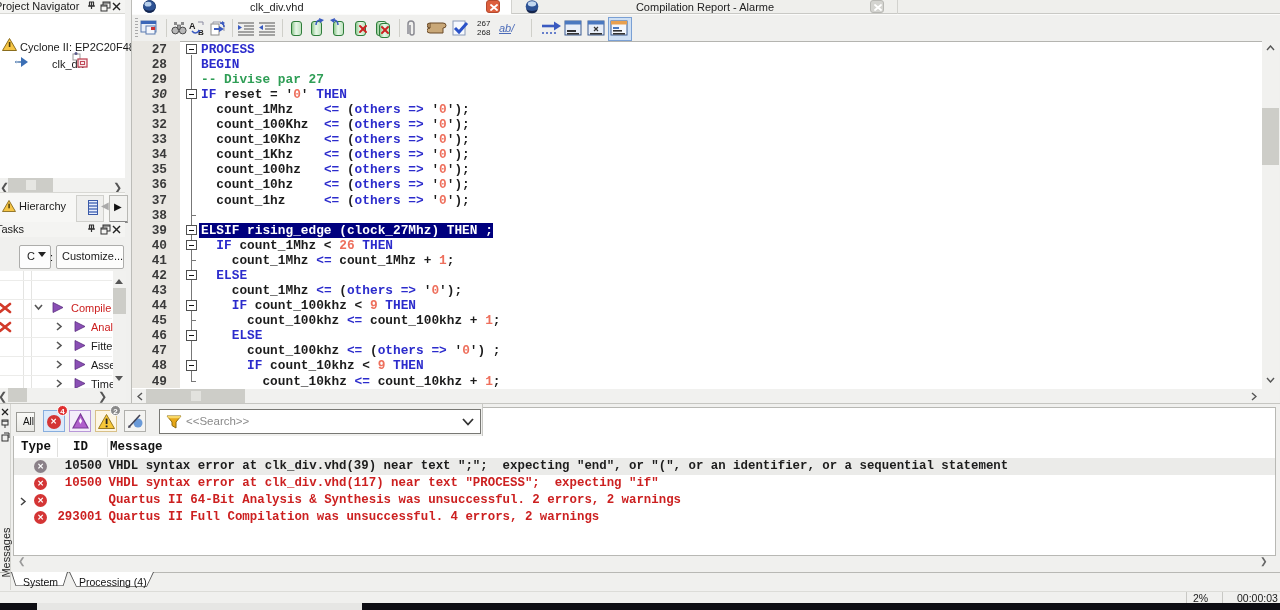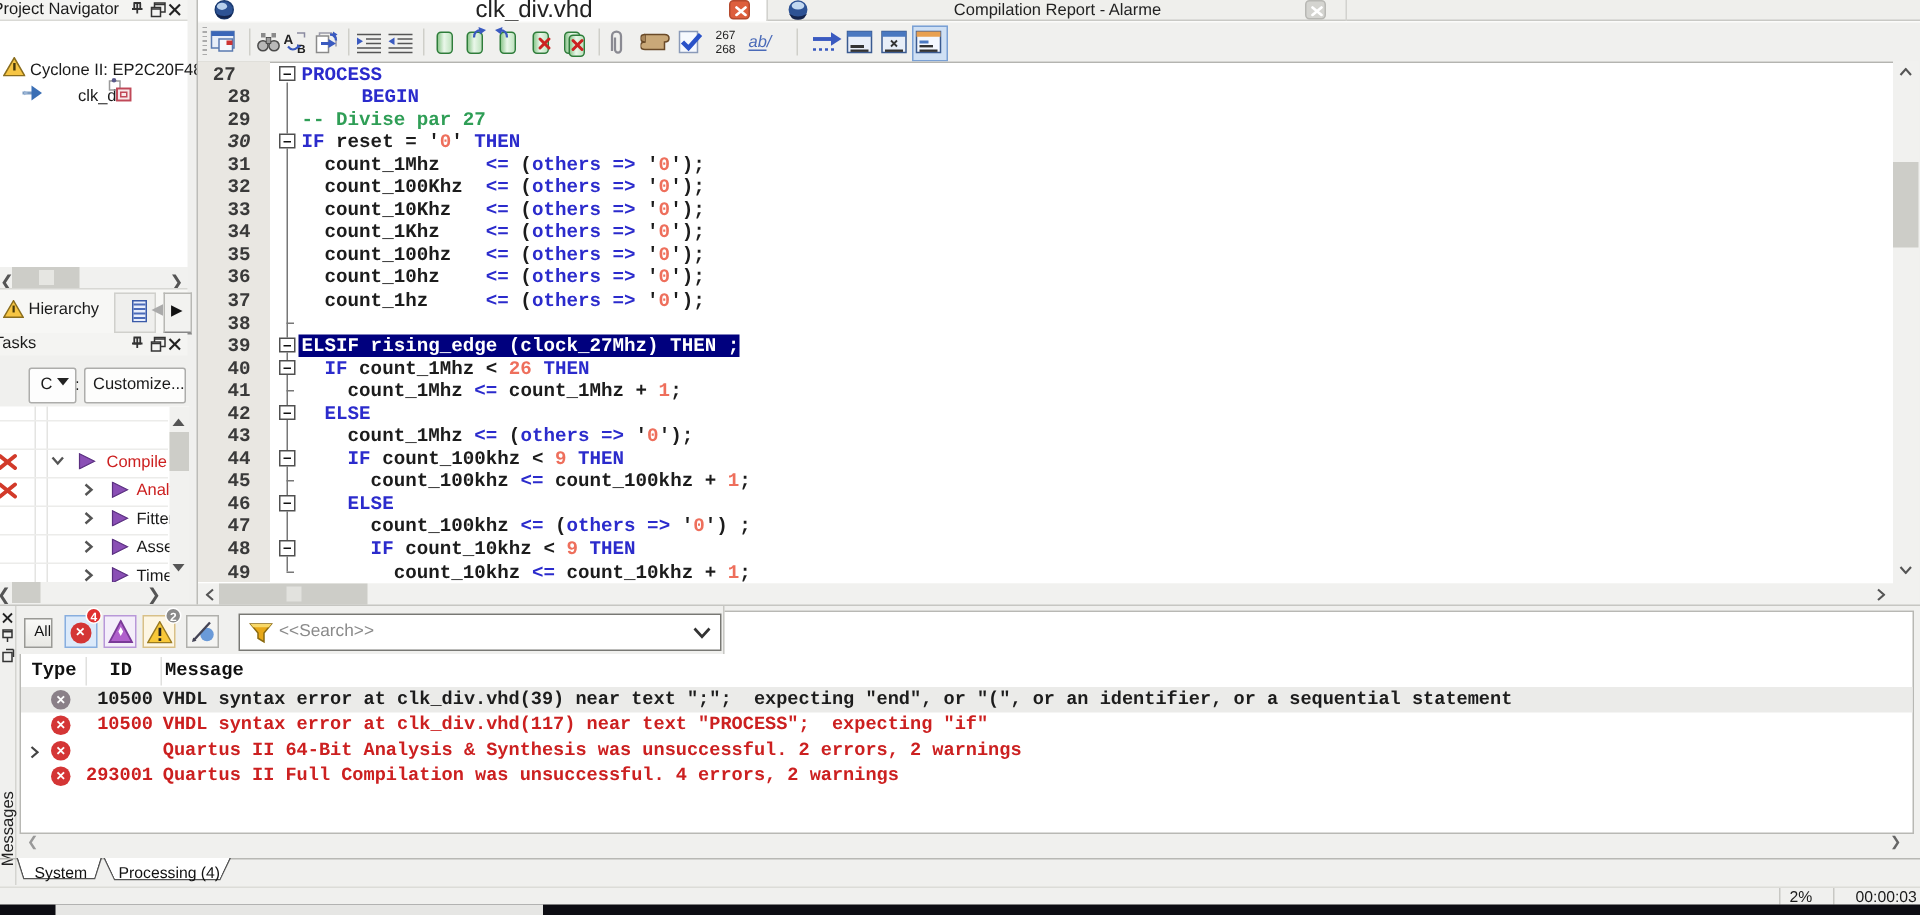--- a/index.html
+++ b/index.html
@@ -229,21 +229,21 @@
 
 <div class="abs" style="left:132px;top:0;width:1148px;height:14px;background:#efefec;border-bottom:1px solid #c9c9c5;box-sizing:border-box;"></div>
 <div class="abs" style="left:132px;top:0;width:379px;height:14px;background:#ffffff;"></div>
 
 <svg class="abs" style="left:142px;top:0px;" width="15" height="14" viewBox="0 0 15 14">
   <circle cx="7.5" cy="6.5" r="6" fill="#2d5294"></circle>
   <circle cx="7.5" cy="6.5" r="6" fill="none" stroke="#1a3a70" stroke-width="1"></circle>
   <ellipse cx="6" cy="4.2" rx="3.4" ry="2.4" fill="#b8d0ec"></ellipse>
   <path d="M2 9 q5.5 3.4 11 0 l-1.5 2.4 q-4 2 -8 0 Z" fill="#14244c"></path>
 </svg>
-<div class="abs" style="left:250px;top:0;width:145px;height:13px;line-height:14px;text-align:right;font-size:16px;color:#222;">clk_div.vhd</div>
+<div class="abs" style="left:250px;top:0;width:145px;height:13px;line-height:14px;text-align:left;font-size:11px;color:#222;">clk_div.vhd</div>
 <div class="abs" style="left:486px;top:0px;width:14px;height:13px;background:#dd5f3d;border:1px solid #b54a2e;border-radius:3px;box-sizing:border-box;">
   <svg class="abs" style="left:3px;top:3px;" width="8" height="7" viewBox="0 0 8 7">
         <g stroke="#fff" stroke-width="1.8" stroke-linecap="round">
           <line x1="1" y1="1" x2="7" y2="6"></line>
           <line x1="7" y1="1" x2="1" y2="6"></line>
         </g>
       </svg>
 </div>
 <div class="abs" style="left:511px;top:0;width:1px;height:14px;background:#d2d2ce;"></div>
 
@@ -432,25 +432,25 @@
     <rect x="1" y="1" width="16" height="3.5" fill="#e8a050"></rect>
     <rect x="3" y="7" width="6" height="2" fill="#4a78c0"></rect>
     <rect x="3" y="10" width="9" height="1.6" fill="#333"></rect>
     <rect x="3" y="13" width="12" height="1.6" fill="#333"></rect>
   </svg>
 </div>
 
 <div class="abs" style="left:132px;top:41px;width:1130px;height:347px;background:#ffffff;border-top:1px solid #b4b4b0;box-sizing:content-box;"></div>
 <div class="abs" style="left:132px;top:41px;width:48px;height:347px;background:#e9e7e2;"></div>
 <div class="abs" style="left:191px;top:55px;width:1px;height:326px;background:#777;"></div>
-<div class="ln" style="top:41.7px;text-align:center;">27</div>
+<div class="ln" style="top:41.7px;">27</div>
 <div class="fold" style="top:43.7px;"></div>
 <div class="cl" style="top:41.7px;"><span class="kw">PROCESS</span></div>
 <div class="ln" style="top:56.8px;">28</div>
-<div class="cl" style="top:56.8px;margin-left:40px;"><span class="kw">BEGIN</span></div>
+<div class="cl" style="top:56.8px;"><span class="kw">BEGIN</span></div>
 <div class="ln" style="top:71.9px;">29</div>
 <div class="cl" style="top:71.9px;"><span class="cm">-- Divise par 27</span></div>
 <div class="ln" style="top:86.9px;font-style:italic;">30</div>
 <div class="fold" style="top:88.9px;"></div>
 <div class="cl" style="top:86.9px;"><span class="kw">IF</span> reset = '<span class="nm">0</span>' <span class="kw">THEN</span></div>
 <div class="ln" style="top:102.0px;">31</div>
 <div class="cl" style="top:102.0px;">  count_1Mhz    <span class="kw">&lt;=</span> (<span class="kw">others</span> <span class="kw">=&gt;</span> '<span class="nm">0</span>');</div>
 <div class="ln" style="top:117.1px;">32</div>
 <div class="cl" style="top:117.1px;">  count_100Khz  <span class="kw">&lt;=</span> (<span class="kw">others</span> <span class="kw">=&gt;</span> '<span class="nm">0</span>');</div>
 <div class="ln" style="top:132.2px;">33</div>

